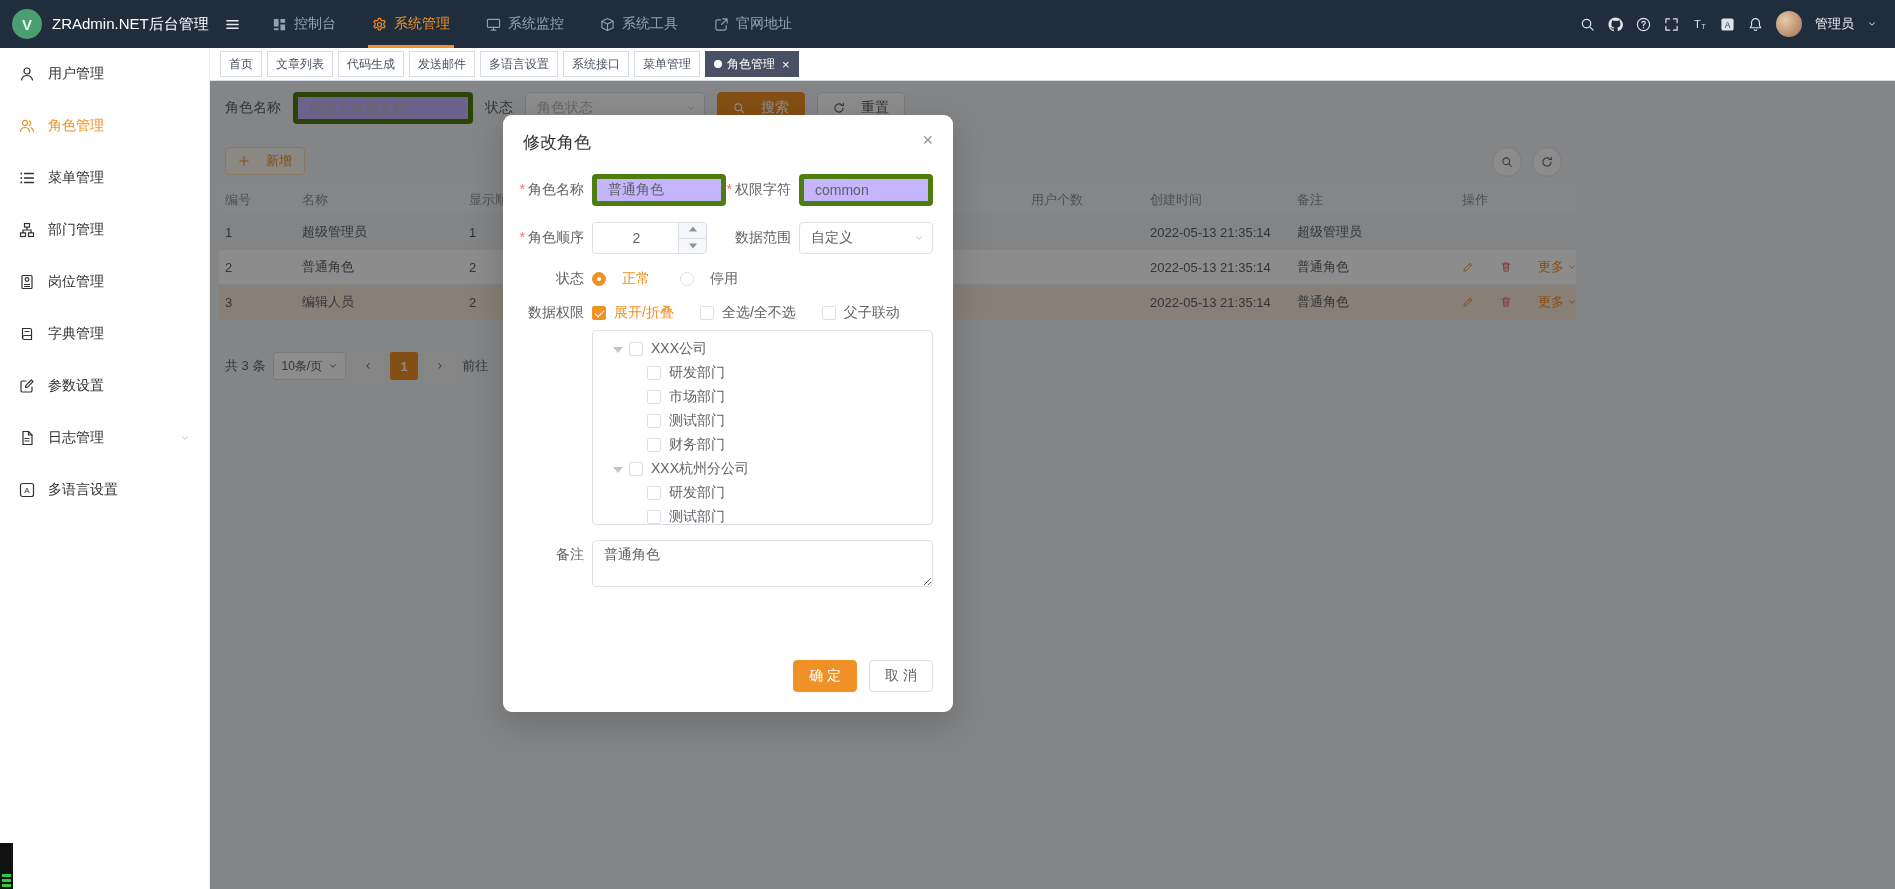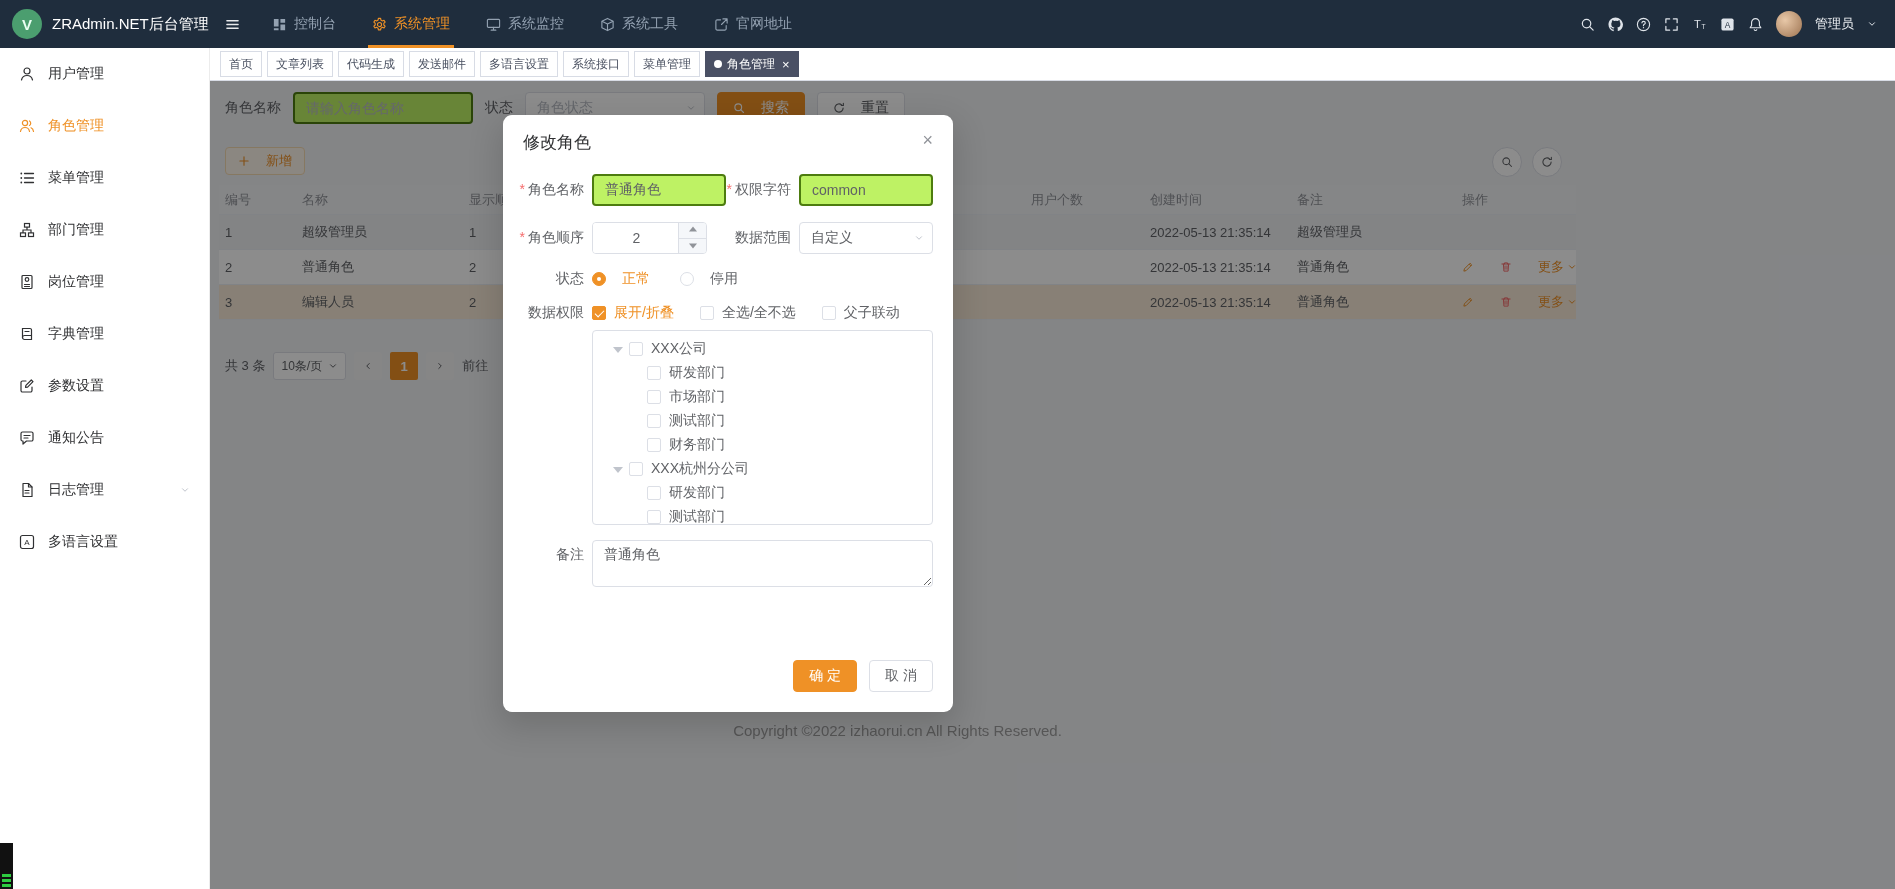--- a/index.html
+++ b/index.html
@@ -42,21 +42,21 @@
   .tag.active{background:var(--tab-active-bg);border-color:var(--tab-active-bg);color:#fff}
   .tag.active .dot{display:block;width:8px;height:8px;border-radius:50%;background:#fff}
   .tclose{font-size:13px;line-height:1;margin-left:2px}
   .tclose::before{content:"×"}
 
   
   .content{position:absolute;left:210px;top:81px;right:0;bottom:0;background:#f0f2f5;overflow:hidden}
   .card{position:absolute;left:9px;top:0;width:1357px;height:100%}
   .srow{position:absolute;left:6px;top:11px;display:flex;align-items:center;gap:12px}
   .flabel-sm{font-size:14px;color:#606266;white-space:nowrap}
-  .inp{height:32px;border:2px solid #4d7c0f;border-radius:4px;background:#bef264;padding:0 11px;font-size:14px;color:#606266;outline:none}
+  .inp{height:32px;border:5px solid #4d7c0f;border-radius:4px;background:#c4b5fd;padding:0 11px;font-size:14px;color:#606266;outline:none}
   .inp::placeholder{color:#b8bcc4}
   .w180{width:180px}
   .sel{height:32px;border:1px solid #dcdfe6;border-radius:4px;background:#fff;display:flex;align-items:center;padding:0 8px 0 11px;font-size:14px;color:#606266;cursor:pointer}
   .sel .ph{color:#b8bcc4;flex:1}
   .selcaret{color:#c0c4cc;margin-left:auto}
   .btn{height:32px;display:inline-flex;align-items:center;gap:16px;padding:0 15px;border-radius:4px;font-size:14px;cursor:pointer;border:1px solid #dcdfe6;background:#fff;color:#606266}
   .btn.primary{background:var(--accent);border-color:var(--accent);color:#fff}
   .btn.warnplain{background:#fdf6ec;border-color:#f5dab1;color:var(--accent);height:28px;padding:0 12px;font-size:13px}
   .arow{position:absolute;left:6px;top:66px}
   .miniops{position:absolute;right:14px;top:66px;display:flex;gap:10px}
@@ -279,27 +279,20 @@
   </div>
   <div class="si">
     <svg class="ic" viewBox="0 0 16 16" stroke="currentColor" fill="none" stroke-width="1.2" stroke-linecap="round" stroke-linejoin="round">
         <path d="M7 3H3.5A1.5 1.5 0 0 0 2 4.5v8A1.5 1.5 0 0 0 3.5 14h8a1.5 1.5 0 0 0 1.5-1.5V9"></path>
         <path d="m6.5 9.5.4-2.1L12.3 2l1.7 1.7-5.4 5.4-2.1.4z"></path>
       </svg>
     <span>参数设置</span>
   </div>
   <div class="si">
     <svg class="ic" viewBox="0 0 16 16" stroke="currentColor" fill="none" stroke-width="1.2" stroke-linecap="round" stroke-linejoin="round">
-        <path d="M2 3.5A1.5 1.5 0 0 1 3.5 2h9A1.5 1.5 0 0 1 14 3.5v6a1.5 1.5 0 0 1-1.5 1.5H7.5L4 14v-3h-.5A1.5 1.5 0 0 1 2 9.5z"></path>
-        <path d="M5 5.5h6M5 8h4"></path>
-      </svg>
-    <span>通知公告</span>
-  </div>
-  <div class="si">
-    <svg class="ic" viewBox="0 0 16 16" stroke="currentColor" fill="none" stroke-width="1.2" stroke-linecap="round" stroke-linejoin="round">
         <path d="M4 1.5h5.5L13 5v9.5H4z"></path>
         <path d="M9.5 1.5V5H13M6 8.5h4M6 11h4"></path>
       </svg>
     <span>日志管理</span>
     <svg class="ic10 chev" viewBox="0 0 16 16" stroke="currentColor" fill="none" stroke-width="1.6" stroke-linecap="round" stroke-linejoin="round">
         <path d="m4 6 4 4 4-4"></path>
       </svg>
   </div>
   <div class="si">
     <svg class="ic" viewBox="0 0 16 16" stroke="currentColor" fill="none" stroke-width="1.2">
@@ -482,21 +475,20 @@
       </button>
       <button class="pbtn page">1</button>
       <button class="pbtn">
         <svg class="ic10" viewBox="0 0 16 16" stroke="currentColor" fill="none" stroke-width="1.6" stroke-linecap="round" stroke-linejoin="round">
             <path d="m6 4 4 4-4 4"></path>
           </svg>
       </button>
       <span>前往</span>
     </div>
 
-    <div class="foot">Copyright ©2022 izhaorui.cn All Rights Reserved.</div>
   </div>
 </main>
 
 <div class="mask"></div>
 
 <section class="dlg">
   <div class="dlg-h">
     <h3 class="dlg-title">修改角色</h3>
     <button class="dlg-close">×</button>
   </div>

